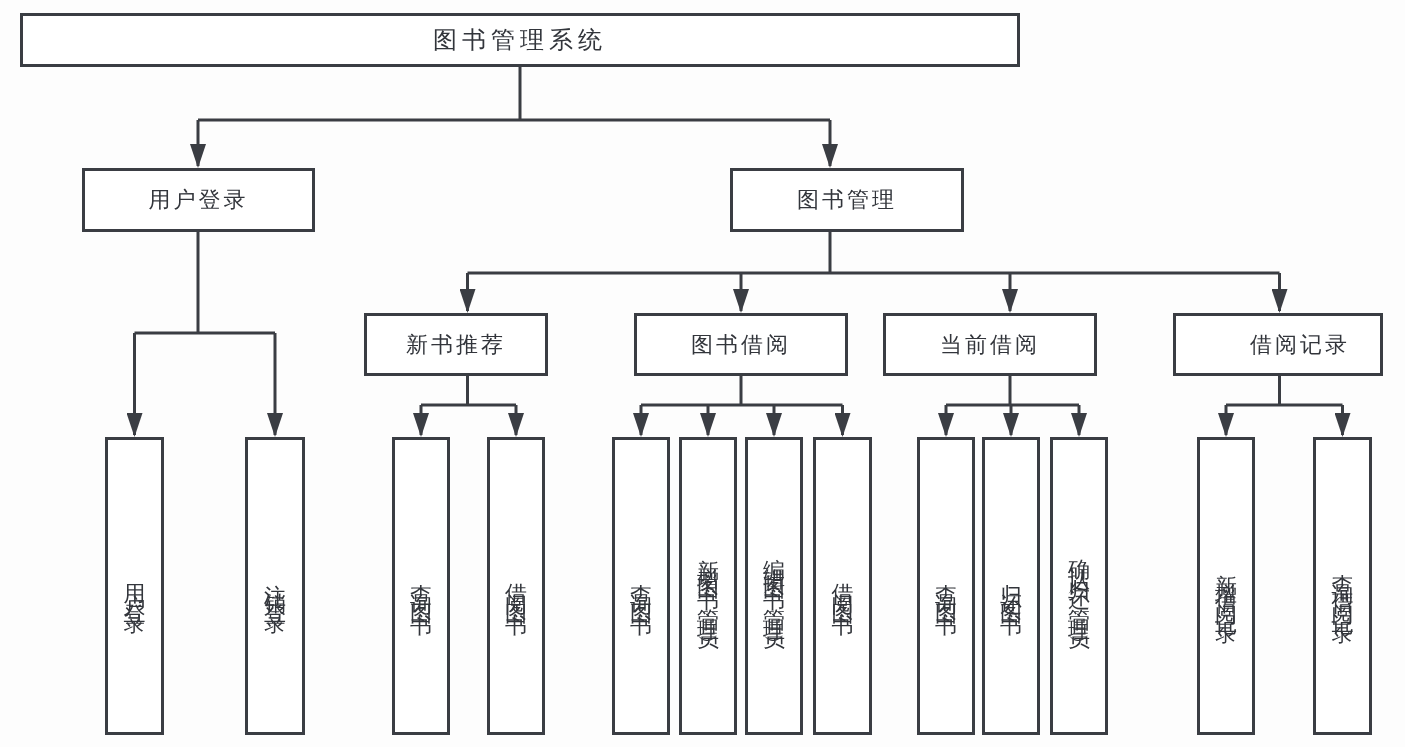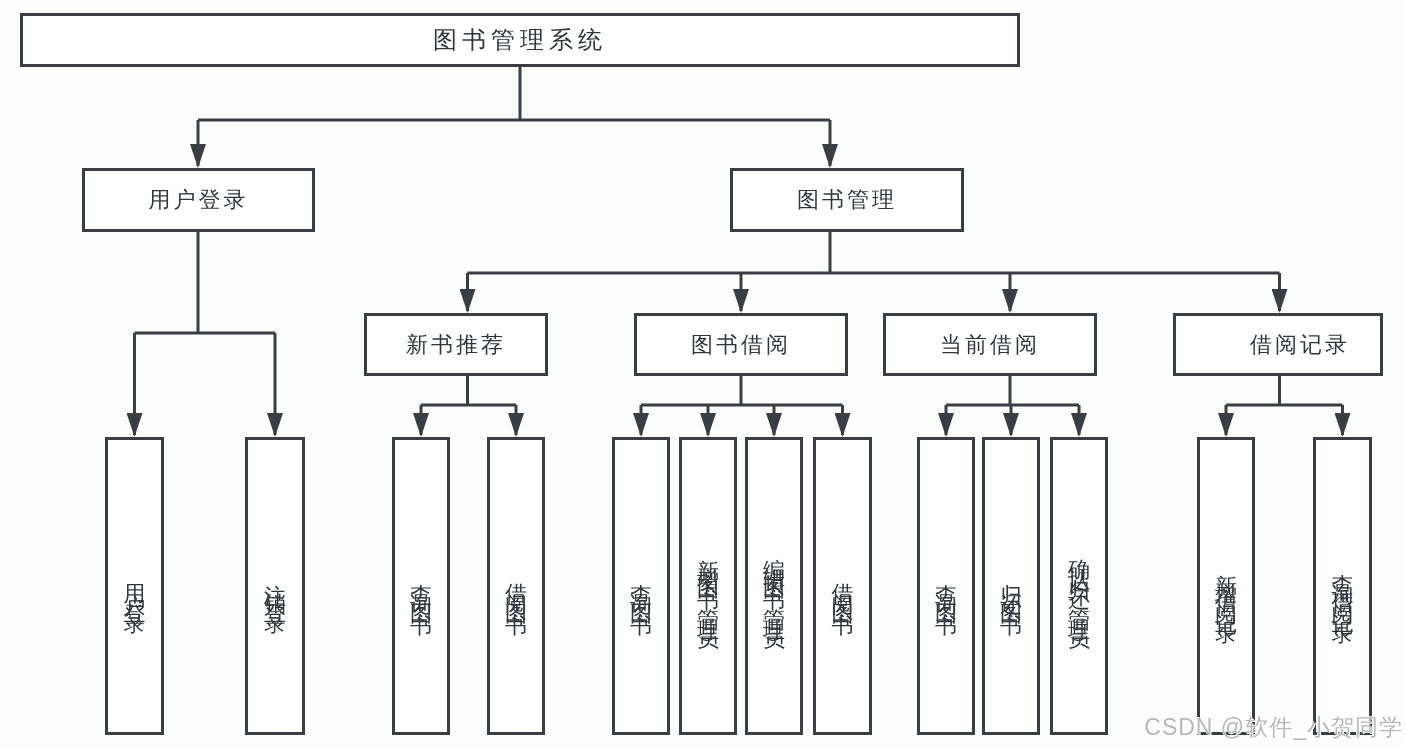--- a/index.html
+++ b/index.html
@@ -182,15 +182,14 @@
     <span class="vtext">确认归还（管理员）</span>
   </div>
 
   <div class="node leaf" style="left:1197px;">
     <span class="vtext">新增借阅记录</span>
   </div>
   <div class="node leaf" style="left:1313px;width:59px;">
     <span class="vtext">查询借阅记录</span>
   </div>
 
-  <div id="watermark">CSDN @软件_小贺同学</div>
 
 </div>
 
 </body></html>

